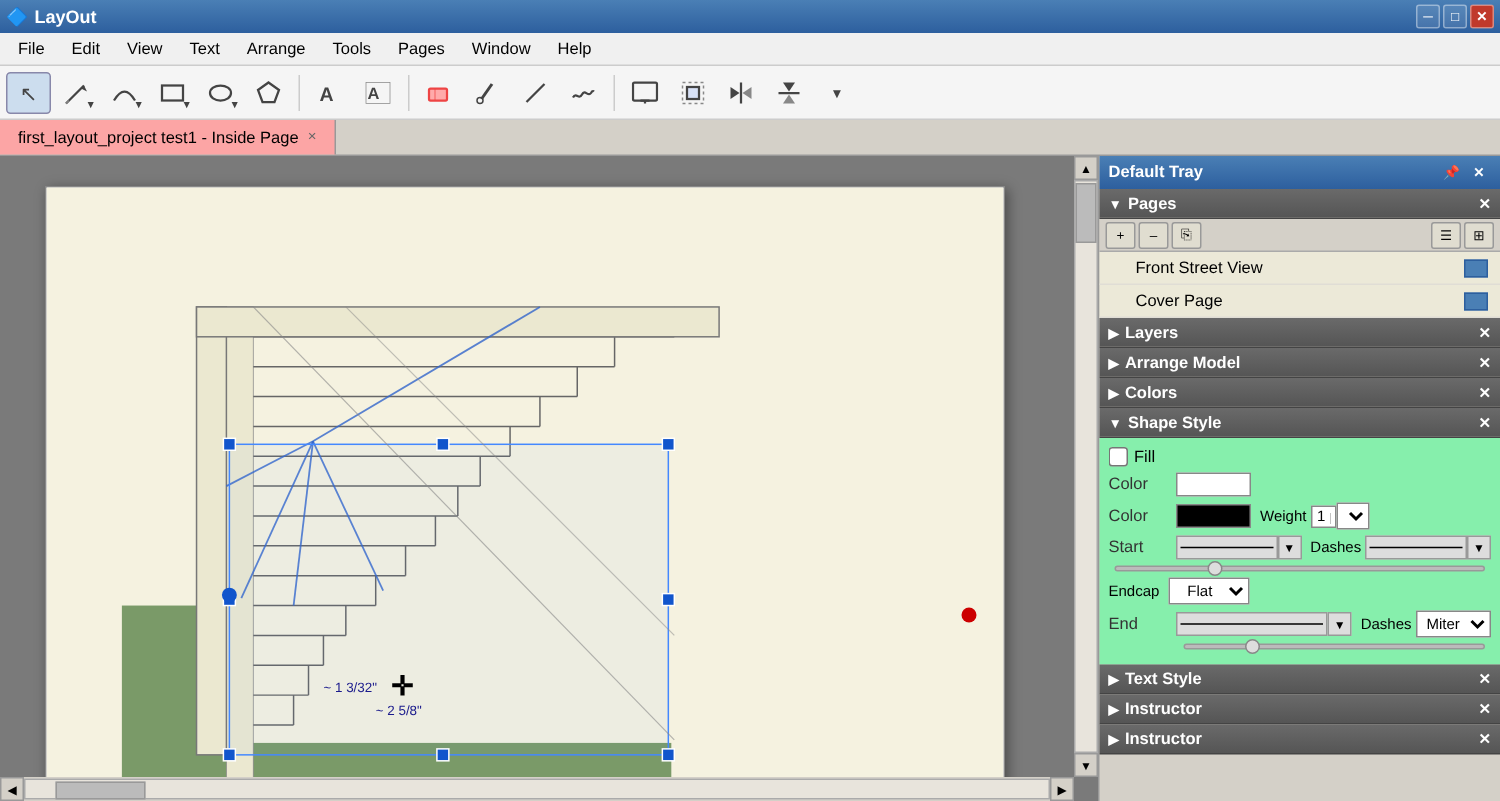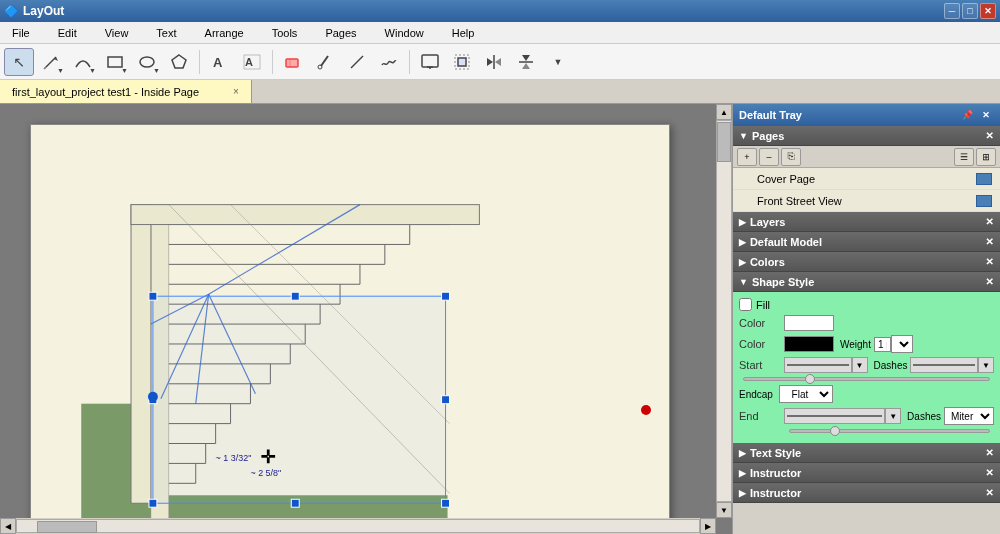--- a/index.html
+++ b/index.html
@@ -30,21 +30,21 @@
     .title-btn.close { background: #c0392b; }
 
     
     .menu-bar {
       background: #f0f0f0;
       border-bottom: 1px solid #ccc;
       height: 22px;
       display: flex;
       align-items: center;
       padding: 0 4px;
-      gap: 12px;
+      gap: 2px;
     }
     .menu-item {
       padding: 2px 8px;
       cursor: pointer;
       border-radius: 2px;
       font-size: 11px;
       color: #000;
     }
 
     
@@ -80,21 +80,21 @@
     }
     .tab {
       padding: 0 12px;
       display: flex; align-items: center;
       background: #ece9d8;
       border-right: 1px solid #999;
       font-size: 11px;
       cursor: pointer;
       white-space: nowrap;
     }
-    .tab.active { background: #fef9c3; gap: 28px; }
+    .tab.active { background: #fca5a5; }
     .tab-close { margin-left: 6px; cursor: pointer; font-size: 10px; color: #666; }
 
     
     .main-layout {
       display: flex;
       height: calc(534px - 22px - 22px - 36px - 24px);
     }
 
     
     .canvas-area {
@@ -604,39 +604,39 @@
         <div class="pages-tool-btn">+</div>
         <div class="pages-tool-btn">–</div>
         <div class="pages-tool-btn">⎘</div>
         <div class="pages-tool-right">
           <div class="pages-tool-btn">☰</div>
           <div class="pages-tool-btn">⊞</div>
         </div>
       </div>
       <div class="pages-section">
         <div class="page-item">
+          <span>Front Street View</span>
+          <span class="page-icon"></span>
+        </div>
+        <div class="page-item">
           <span>Cover Page</span>
-          <span class="page-icon"></span>
-        </div>
-        <div class="page-item">
-          <span>Front Street View</span>
           <span class="page-icon"></span>
         </div>
       </div>
     </div>
 
     <div class="section-header section-collapsed">
       <span class="section-arrow">▶</span>
       <span>Layers</span>
       <span class="section-header-right section-x">✕</span>
     </div>
 
     <div class="section-header section-collapsed">
       <span class="section-arrow">▶</span>
-      <span>Default Model</span>
+      <span>Arrange Model</span>
       <span class="section-header-right section-x">✕</span>
     </div>
 
     <div class="section-header section-collapsed">
       <span class="section-arrow">▶</span>
       <span>Colors</span>
       <span class="section-header-right section-x">✕</span>
     </div>
 
     <div>

